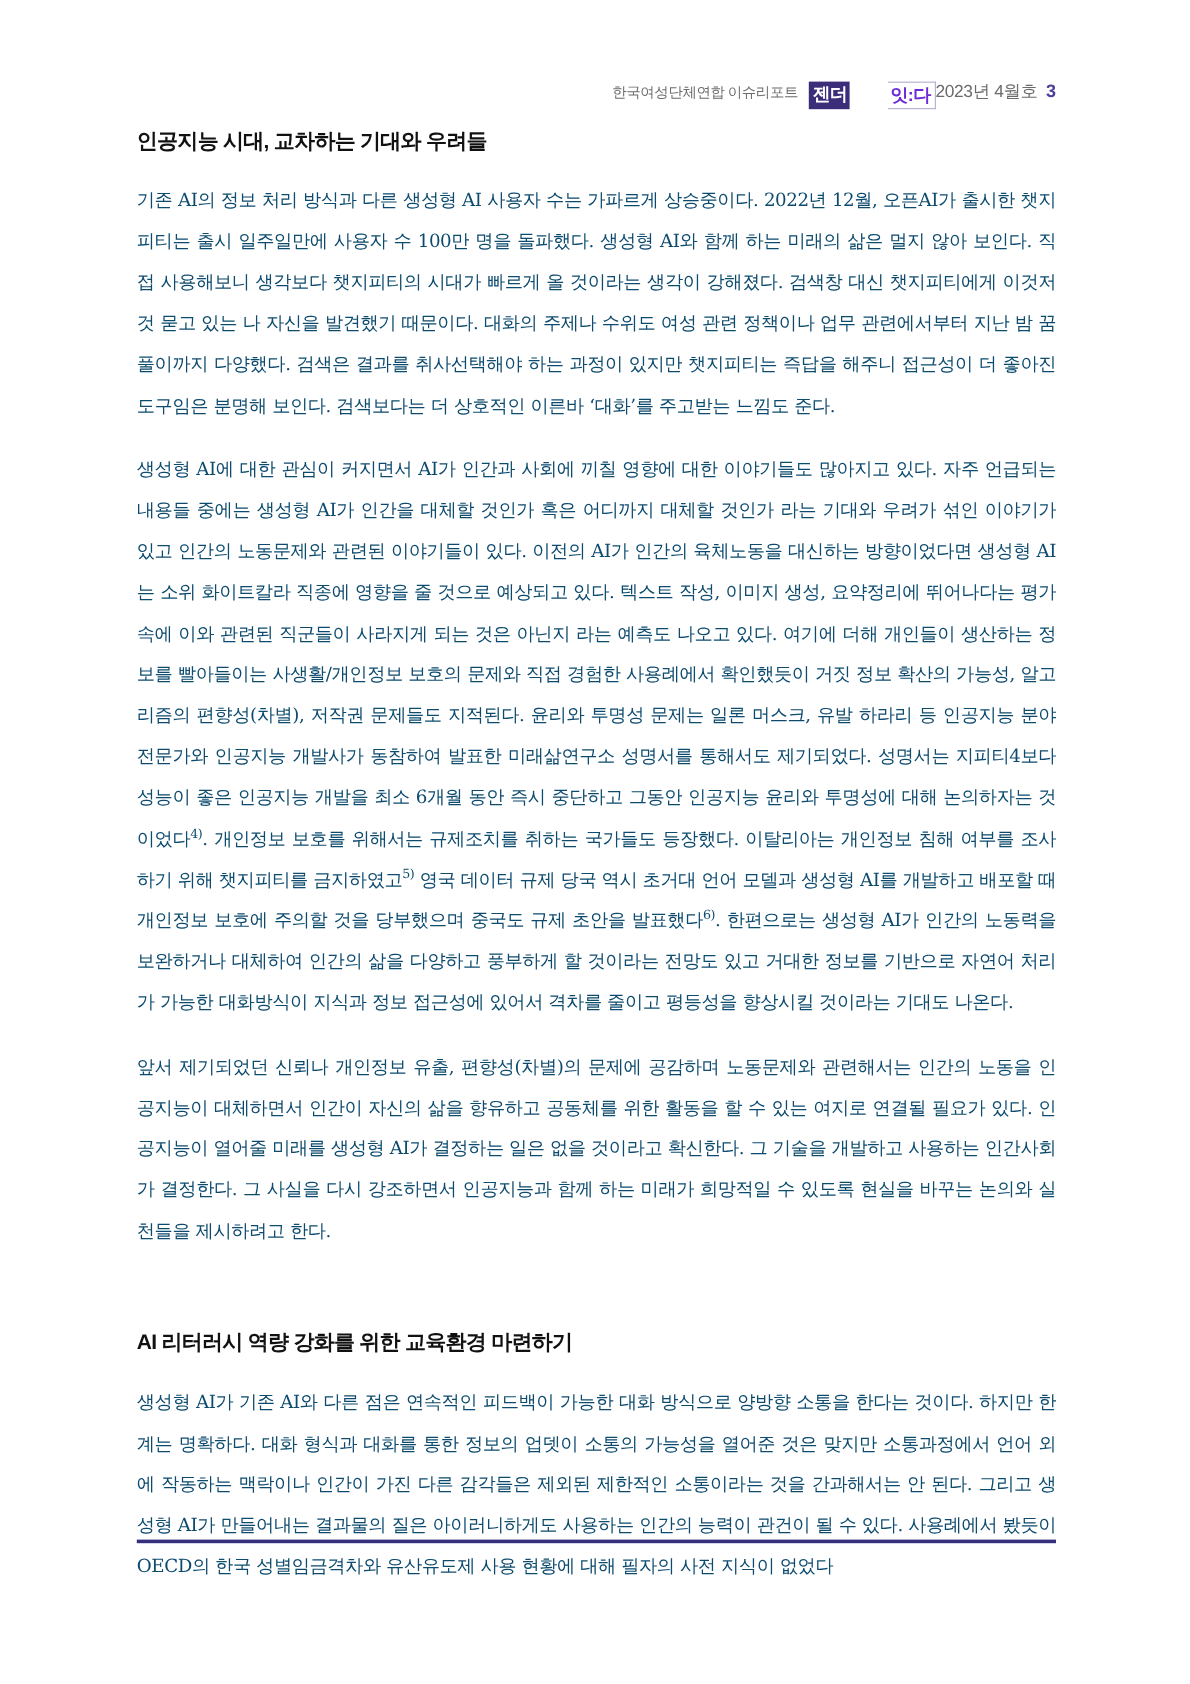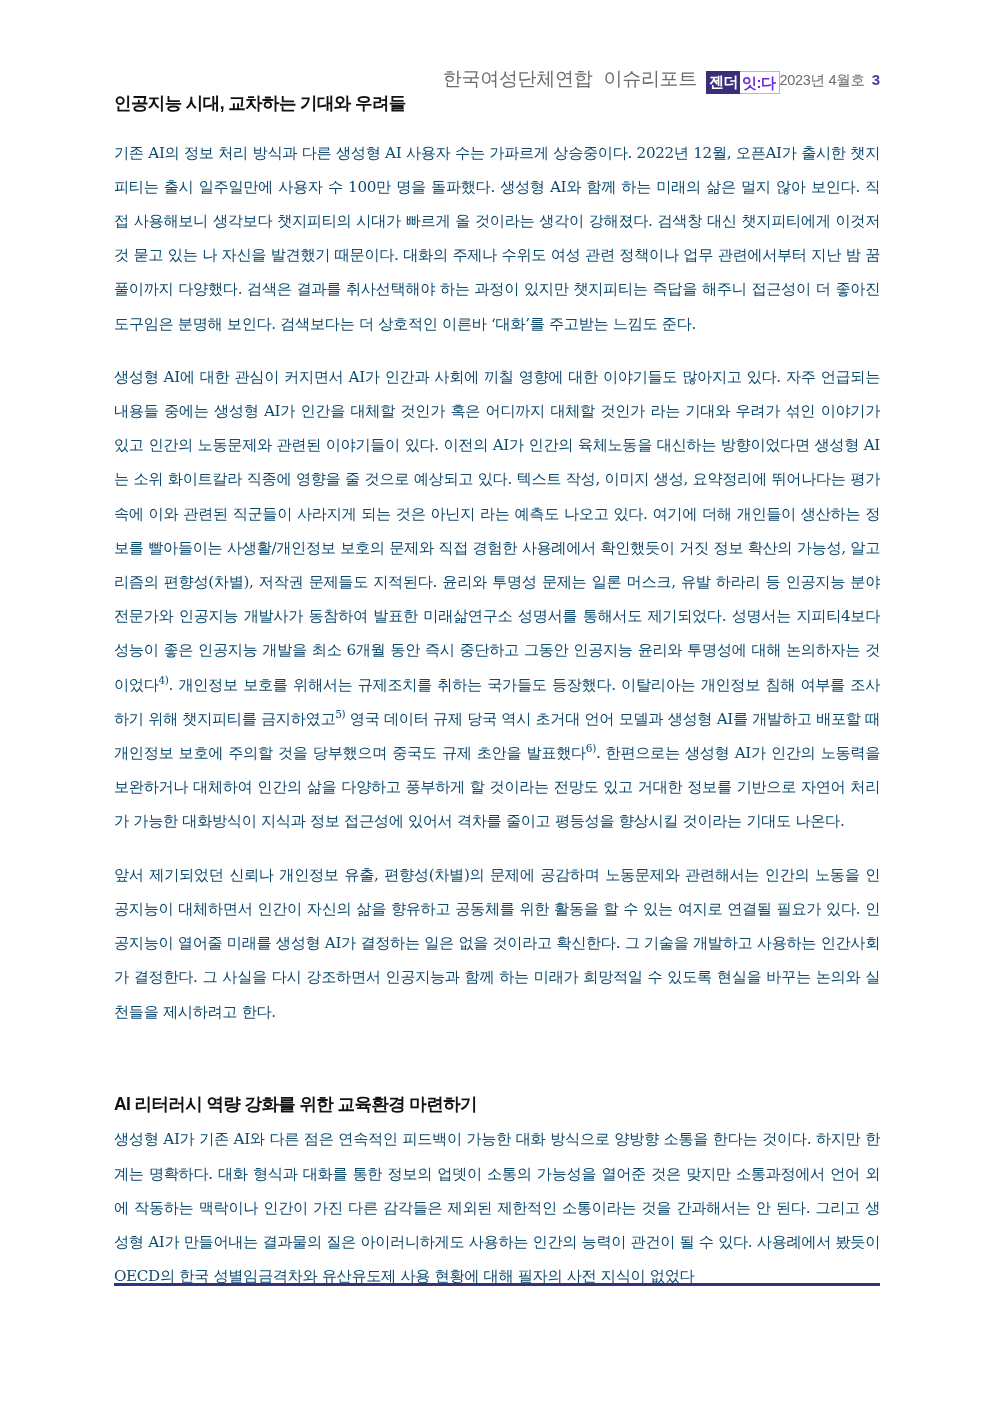--- a/index.html
+++ b/index.html
@@ -28,36 +28,37 @@
   .runhead {
     position: absolute;
     top: 66px;
     right: 112px;
     display: flex;
     align-items: baseline;
     gap: 0px;
     white-space: nowrap;
   }
   .runhead-org {
-    font-family: Liberation Mono, monospace;
-    font-size: 19px;
+    font-family: Liberation Serif, serif;
+    font-size: 12px;
     color: #6b6b6b;
     letter-spacing: -0.3px;
     margin-right: 9px;
   }
   .brand {
     display: inline-flex;
     align-items: stretch;
     position: relative;
     top: 2px;
     font-family: "Liberation Sans", sans-serif;
     font-weight: bold;
     font-size: 15px;
     letter-spacing: -0.5px;
     line-height: 1;
+    gap: 32px;
   }
   .brand-a {
     background: #3b2d7a;
     color: #ffffff;
     padding: 3px 2px 4px 3px;
   }
   .brand-b {
     background: #ffffff;
     color: #5b4ea8;
     border: 1px solid #b9b3d4;
@@ -75,36 +76,36 @@
     font-size: 15px;
     color: #4a3f96;
     font-weight: bold;
     margin-left: 7px;
   }
 
   
   .col {
     position: absolute;
     left: 114px;
-    top: 92px;
+    top: 106px;
     width: 766px;
   }
 
   h2.section-title {
     font-family: "Liberation Sans", sans-serif;
     font-weight: bold;
     font-size: 17.5px;
     letter-spacing: -0.6px;
     color: #111111;
     margin: 0 0 20px 0;
     line-height: 1.35;
   }
   h2.section-title.second {
     margin-top: 64px;
-    margin-bottom: 6px;
+    margin-bottom: 21px;
   }
 
   p.para {
     margin: 0 0 19px 0;
     font-family: "DejaVu Serif", serif;
     font-size: 15.2px;
     line-height: 34.2px;
     text-align: justify;
     text-justify: inter-character;
     letter-spacing: -0.35px;

